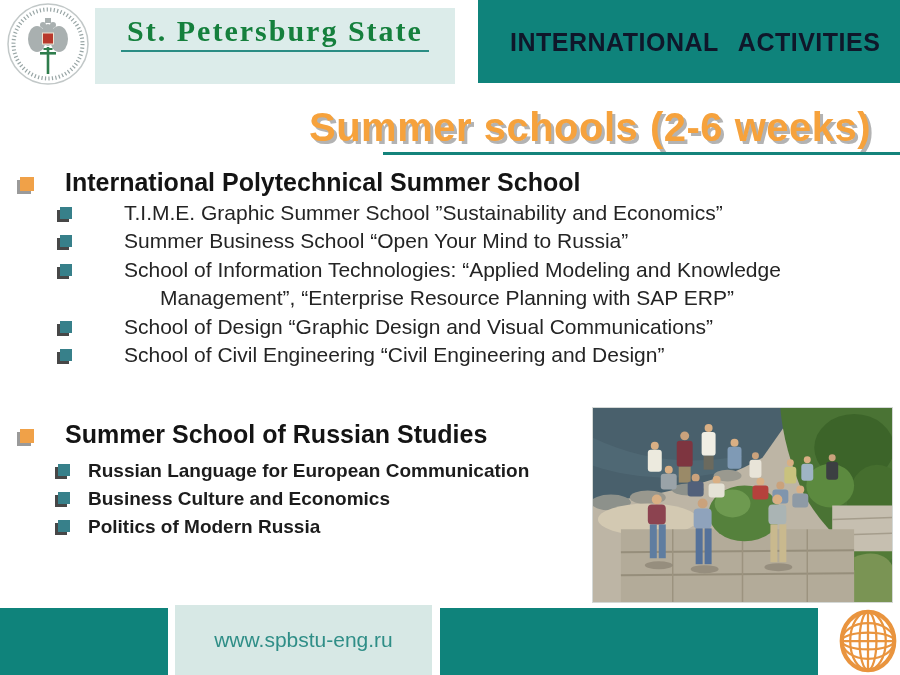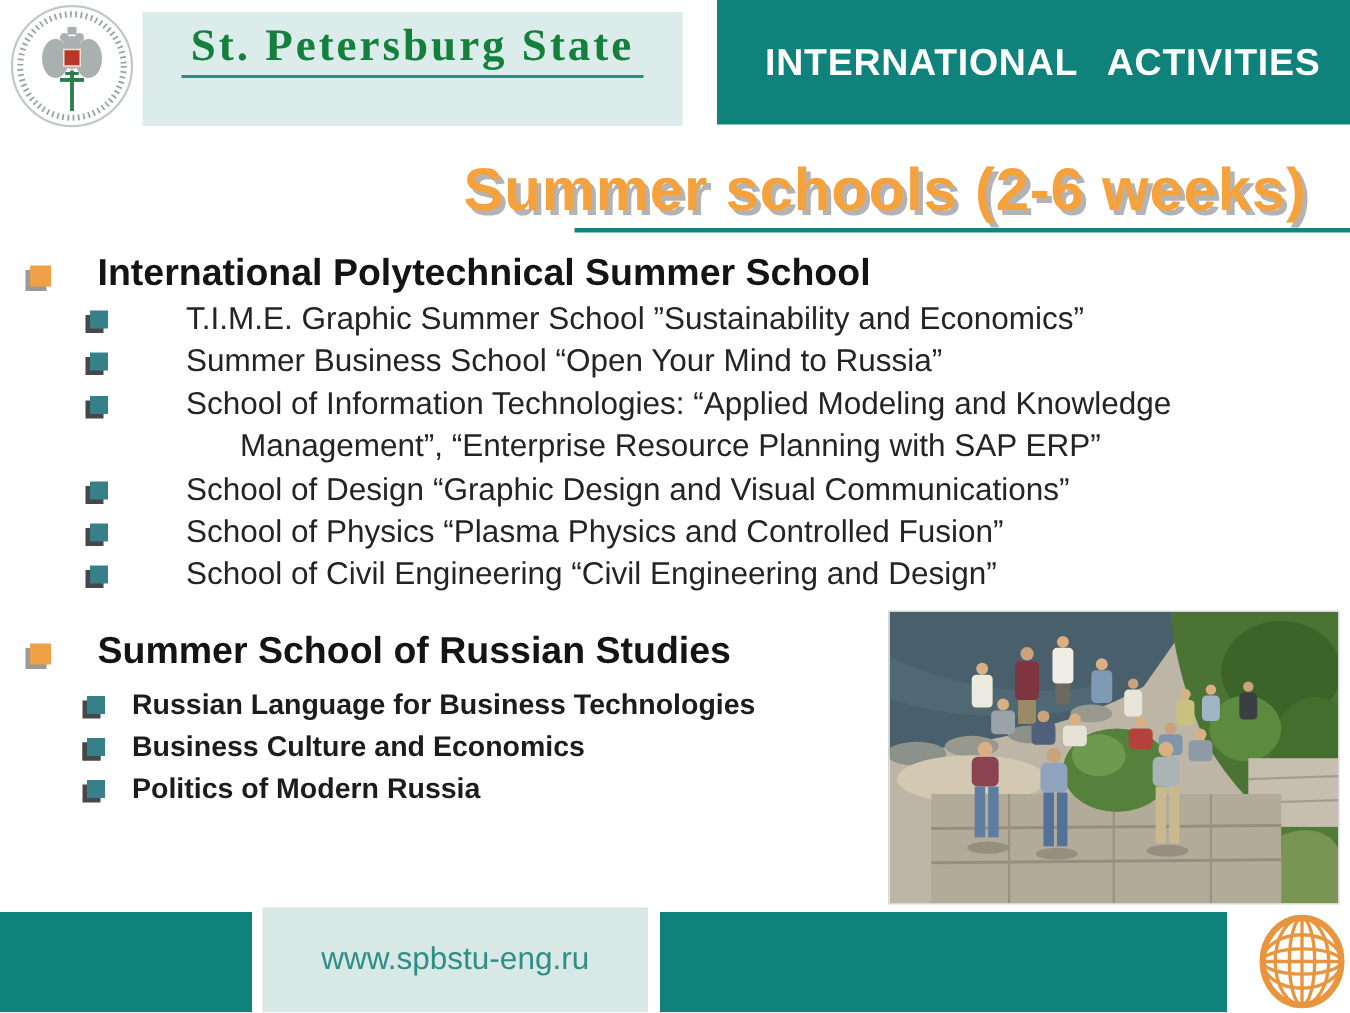--- a/index.html
+++ b/index.html
@@ -19,21 +19,21 @@
     border-bottom:2px solid #2a8d84;padding:0 6px 3px 6px;line-height:1.05;
   }
   .uni-line2{
     display:block;font-family:"Liberation Serif","DejaVu Serif",serif;
     font-size:16px;color:#2a8d84;letter-spacing:3.5px;margin-top:4px;
   }
   .banner{
     position:absolute;left:478px;top:0;width:422px;height:83px;background:#0f837b;
     box-sizing:border-box;padding:28px 0 0 32px;
   }
-  .banner-text{color:#ffffff;font-weight:bold;font-size:25px;letter-spacing:.5px;word-spacing:13px;text-align:right;}
+  .banner-text{color:#0f172a;font-weight:bold;font-size:25px;letter-spacing:.5px;word-spacing:13px;text-align:right;}
   
   .slide-title{
     position:absolute;left:293px;top:105px;font-size:40px;font-weight:bold;color:#f6a23c;
     text-shadow:3px 3px 0 #b3b3b3;letter-spacing:.5px;white-space:nowrap;margin-left:16px;
   }
   .title-underline{position:absolute;left:383px;top:152px;width:517px;height:3px;background:#14837b;}
   
   .section-heading{
     position:absolute;font-size:25px;font-weight:bold;color:#141414;white-space:nowrap;
   }
@@ -119,36 +119,32 @@
     <div class="item">
       <span class="sq sq-teal"></span>
       <span class="item-text">School of Information Technologies: “Applied Modeling and Knowledge Management”, “Enterprise Resource Planning with SAP ERP”</span>
     </div>
     <div class="item">
       <span class="sq sq-teal"></span>
       <span class="item-text">School of Design “Graphic Design and Visual Communications”</span>
     </div>
     <div class="item">
       <span class="sq sq-teal"></span>
-      <span class="item-text">School of Physics “Plasma Physics and Controlled Fusion”</span>
-    </div>
-    <div class="item">
-      <span class="sq sq-teal"></span>
       <span class="item-text">School of Civil Engineering “Civil Engineering and Design”</span>
     </div>
   </div>
 
   <div class="section-heading heading-2">
     <span class="sq sq-orange hb2"></span>
     <span>Summer School of Russian Studies</span>
   </div>
   <div class="list2">
     <div class="item">
       <span class="sq sq-teal"></span>
-      <span class="item-text">Russian Language for Business Technologies</span>
+      <span class="item-text">Russian Language for European Communication</span>
     </div>
     <div class="item">
       <span class="sq sq-teal"></span>
     </div>
     <div class="item">
       <span class="sq sq-teal"></span>
       <span class="item-text">Business Culture and Economics</span>
     </div>
     <div class="item">
       <span class="sq sq-teal"></span>

